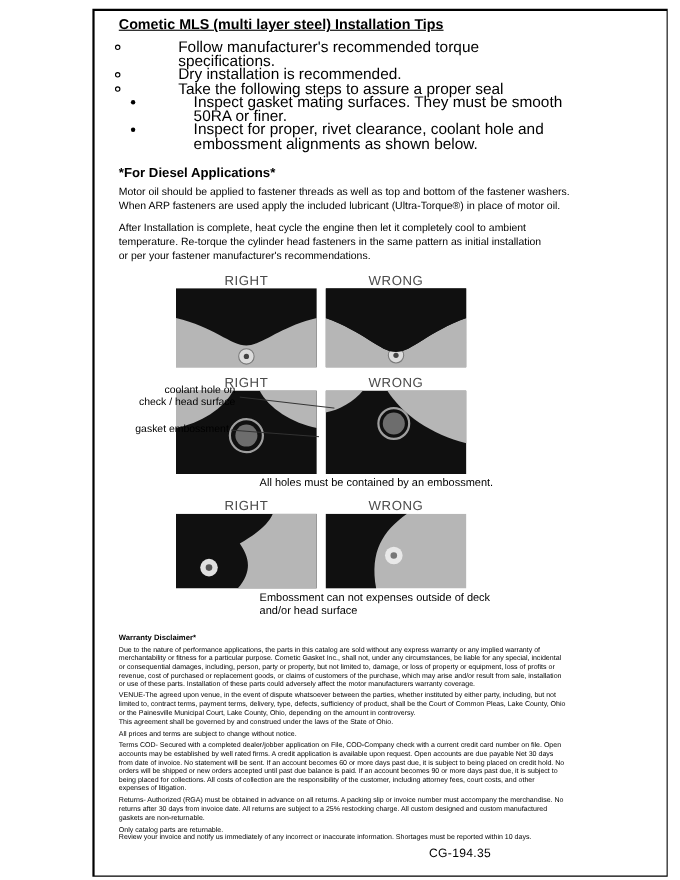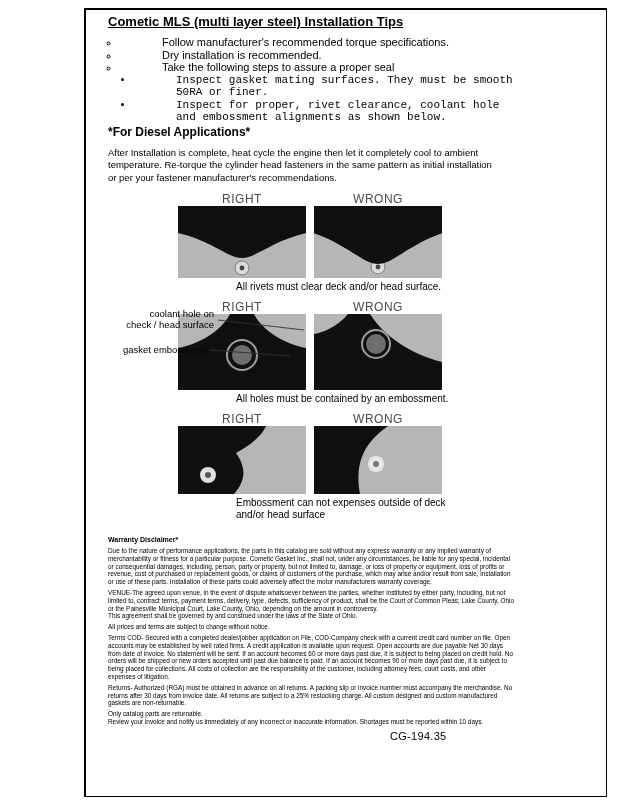--- a/index.html
+++ b/index.html
@@ -7,32 +7,32 @@
   body { font-family:"Liberation Sans", sans-serif; color:#000; }
   .page { position:relative; width:618px; height:800px; background:#fff; overflow:hidden; }
   .frame { position:absolute; left:84px; top:8px; width:523px; height:789px;
            border:2px solid #000; border-right-width:1px; border-bottom-width:1px; }
   .content { position:absolute; left:108px; top:14px; width:412px; }
 
   .title { font-size:13px; font-weight:bold; text-decoration:underline; line-height:15px; }
 
   ul.blist { list-style-position:outside; }
   ul.main { list-style-type:circle; margin-top:7px; padding-left:12px; }
-  ul.sub  { list-style-type:disc;  padding-left:26px;font-family:Liberation Mono, monospace; }
-  ul.blist li { font-size:11px; line-height:12.5px;padding-left:42px; }
+  ul.sub  { list-style-type:disc;  padding-left:26px; }
+  ul.blist li { font-size:14px; line-height:12.5px;padding-left:42px; }
 
-  .h2 { margin-top:1px; font-size:12px; font-weight:bold; line-height:14px; }
+  .h2 { margin-top:14px; font-size:12px; font-weight:bold; line-height:14px; }
   p.body { font-size:9.5px; line-height:12.5px; margin-top:8px; }
   p.body.first { margin-top:5px; }
   .pre { white-space:pre-line; }
 
   .figsec { margin-top:8px; }
   .figblock { position:relative; margin-top:7px; }
   .figblock.firstblock { margin-top:0; }
-  .figrow { display:flex; gap:8px; margin-left:70px; width:264px; }
+  .figrow { display:flex; gap:8px; margin-left:52px; width:264px; }
   .figcol { width:128px; }
   .figlabel { text-align:center; font-size:12px; line-height:14px; color:#4a4a4a; letter-spacing:0.5px; }
   .figcol svg { display:block; }
   .figcaption { margin-left:128px; margin-top:3px; font-size:10px; line-height:12px; }
 
   .annot { position:absolute; font-size:9.5px; line-height:11px; text-align:right; white-space:pre-line; }
   .annot1 { left:0;  top:8px;  width:106px; }
   .annot2 { left:2px; top:44px; width:98px; }
   .annot-lines { position:absolute; left:0; top:0; pointer-events:none; }
 
@@ -56,20 +56,22 @@
       <li>Follow manufacturer's recommended torque specifications.</li>
       <li>Dry installation is recommended.</li>
       <li>Take the following steps to assure a proper seal</li>
     </ul>
     <ul class="blist sub">
       <li>Inspect gasket mating surfaces. They must be smooth 50RA or finer.</li>
       <li>Inspect for proper, rivet clearance, coolant hole and embossment alignments as shown below.</li>
     </ul>
 
     <h2 class="h2">*For Diesel Applications*</h2>
+    <p class="body pre first">Motor oil should be applied to fastener threads as well as top and bottom of the fastener washers.
+When ARP fasteners are used apply the included lubricant (Ultra-Torque®) in place of motor oil.</p>
     <p class="body pre">After Installation is complete, heat cycle the engine then let it completely cool to ambient
 temperature. Re-torque the cylinder head fasteners in the same pattern as initial installation
 or per your fastener manufacturer's recommendations.</p>
 
     <div class="figsec">
 
       <div class="figblock firstblock">
         <div class="figrow">
           <div class="figcol">
             <div class="figlabel">RIGHT</div>
@@ -84,21 +86,20 @@
             <div class="figlabel">WRONG</div>
             <svg width="128" height="72" viewBox="0 0 128 72">
               <rect width="128" height="72" fill="#101010"></rect>
               <path d="M0,72 L0,27 C34,39 50,58 64,58 C78,58 94,39 128,27 L128,72 Z" fill="#b6b6b6"></path>
               <circle cx="64" cy="61" r="7" fill="#dcdcdc" stroke="#7a7a7a" stroke-width="1"></circle>
               <circle cx="64" cy="61" r="2.4" fill="#444"></circle>
               <path d="M0,0 H128 V27 C94,39 78,58 64,58 C50,58 34,39 0,27 Z" fill="#101010"></path>
             </svg>
           </div>
         </div>
-        <div class="figcaption">All rivets must clear deck and/or head surface.</div>
       </div>
 
       <div class="figblock">
         <div class="annot annot1">coolant hole on
 check / head surface</div>
         <div class="annot annot2">gasket embossment</div>
         <svg class="annot-lines" width="420" height="110">
           <line x1="110" y1="20" x2="196" y2="30" stroke="#333" stroke-width="0.9"></line>
           <line x1="102" y1="50" x2="182" y2="56" stroke="#333" stroke-width="0.9"></line>
         </svg>

